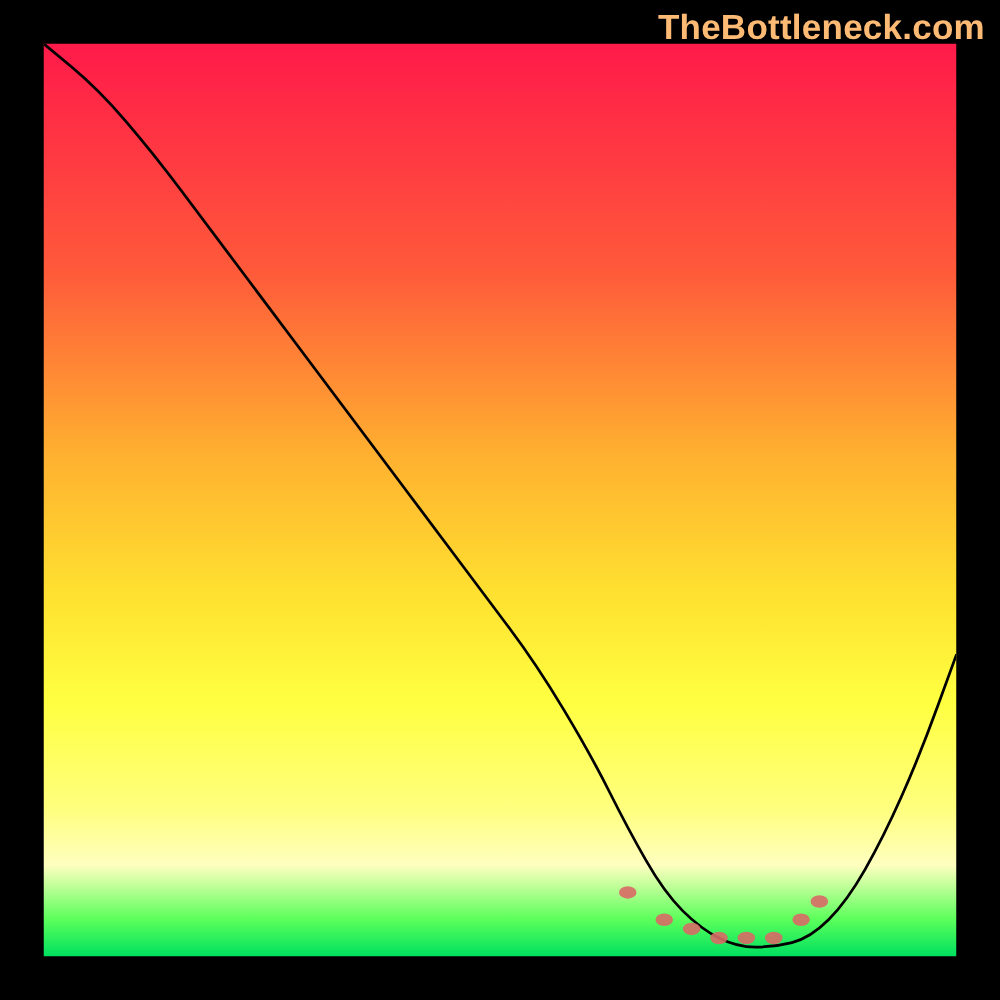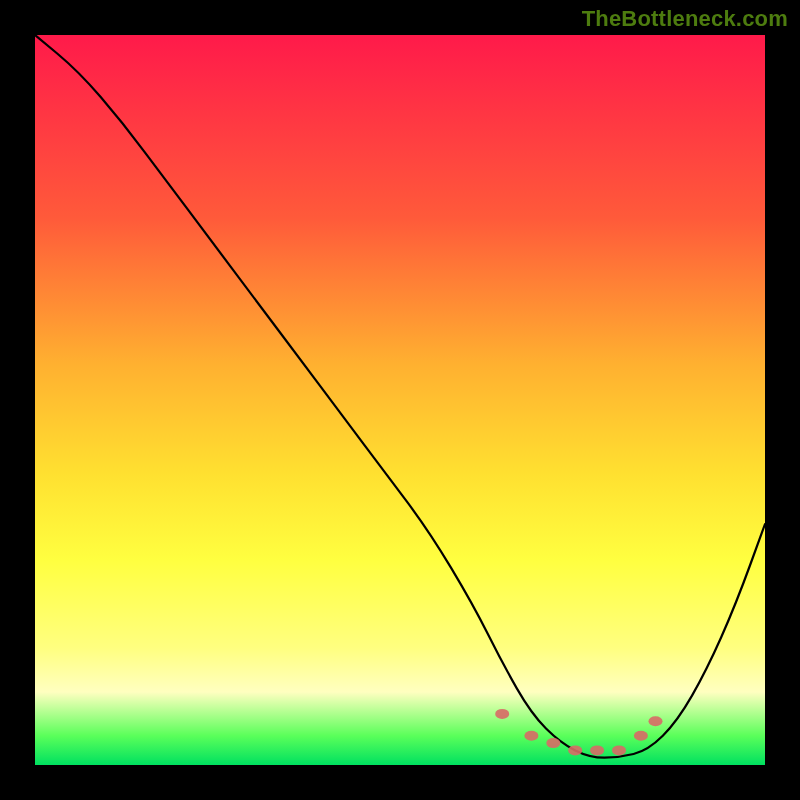--- a/index.html
+++ b/index.html
@@ -33,23 +33,23 @@
       #ffff80 84%,
       #ffffc0 90%,
       #5aff5a 96%,
       #00e060 100%);
   }
   .watermark {
     position: absolute;
     top: 6px;
     right: 12px;
     font-family: Arial, Helvetica, sans-serif;
-    font-size: 22px;
+    font-size: 28px;
     font-weight: bold;
-    color: #4d7c0f;
+    color: #fdba74;
     letter-spacing: 0.2px;
     user-select: none;
   }
   svg.curve {
     position: absolute;
     left: 0;
     top: 0;
     width: 730px;
     height: 730px;
   }

